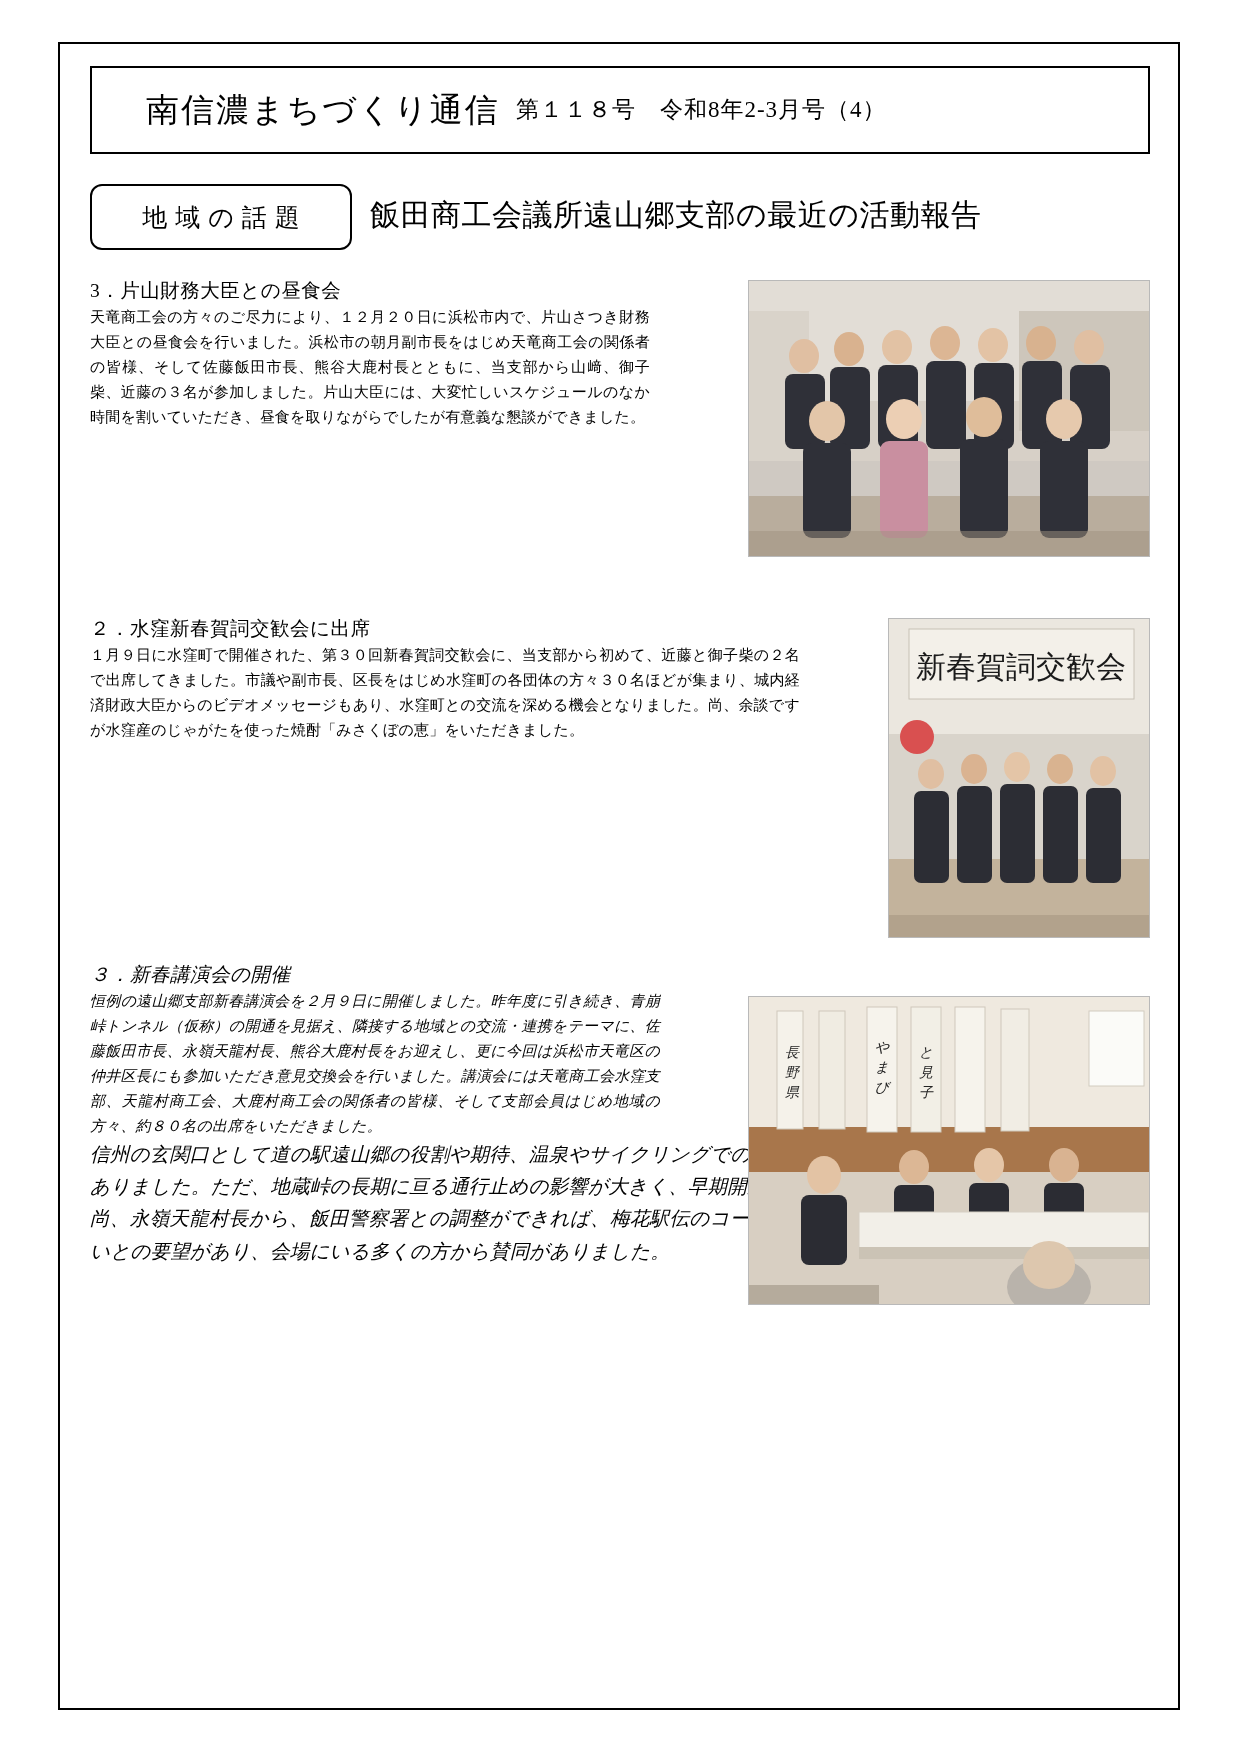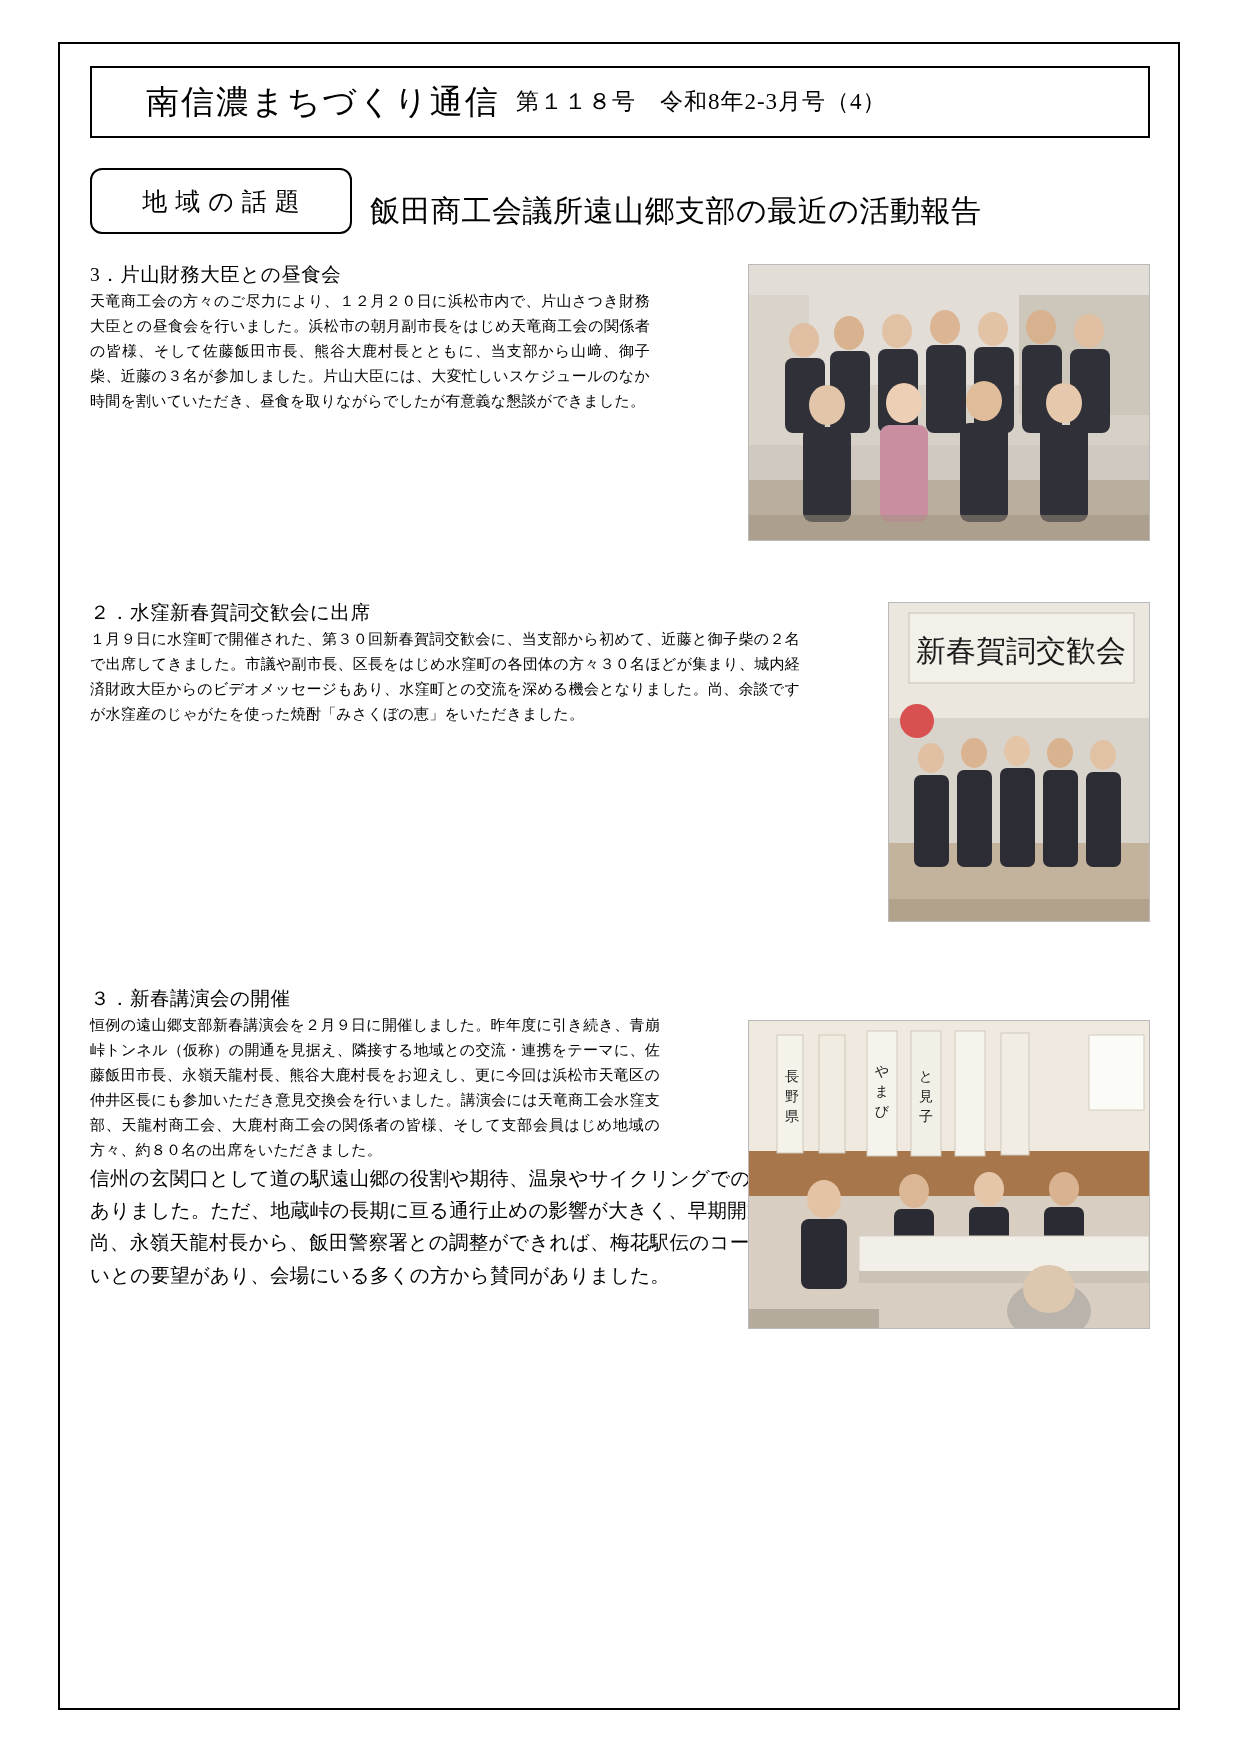--- a/index.html
+++ b/index.html
@@ -25,42 +25,42 @@
   }
   .inner {
     position: absolute;
     left: 30px;
     top: 22px;
     width: 1060px;
   }
   
   .masthead {
     border: 2px solid #000;
-    height: 72px;
+    height: 88px;
     display: flex;
     align-items: center;
     padding-left: 54px;
     box-sizing: border-box;
   }
   .masthead-title {
     font-size: 33px;
     letter-spacing: 2px;
     font-weight: normal;
   }
   .masthead-sub {
     font-size: 23px;
     margin-left: 16px;
     letter-spacing: 1px;
     padding-bottom: 2px;
   }
   
   .headline-row {
     margin-top: 26px;
     display: flex;
-    align-items: flex-end;
+    align-items: center;
   }
   .topic-badge {
     width: 258px;
     min-width: 258px;
     height: 62px;
     border: 2px solid #000;
     border-radius: 12px;
     display: flex;
     align-items: center;
     justify-content: center;
@@ -106,21 +106,21 @@
   #article-1 .article-body { width: 560px; }
   #photo-1 { right: 0; top: 4px; width: 400px; height: 275px; }
 
   
   #article-2 { margin-top: 48px; min-height: 330px; }
   #article-2 .article-title { width: 700px; }
   #article-2 .article-body { width: 710px; }
   #photo-2 { right: 0; top: 4px; width: 260px; height: 318px; }
 
   
-  #article-3 { margin-top: 56px; }
+  #article-3 { margin-top: 16px; font-style: italic; }
   #article-3 .article-title { width: 560px; }
   .a3-col { width: 570px; }
   .a3-full { width: 100%; }
   #photo-3 { right: 0; top: 36px; width: 400px; height: 307px; }
   .spacer-note { font-size: 19.5px; line-height: 1.66; letter-spacing: 0.2px; text-align: justify; }
 </style>
 </head>
 <body>
 
 <div class="page">

